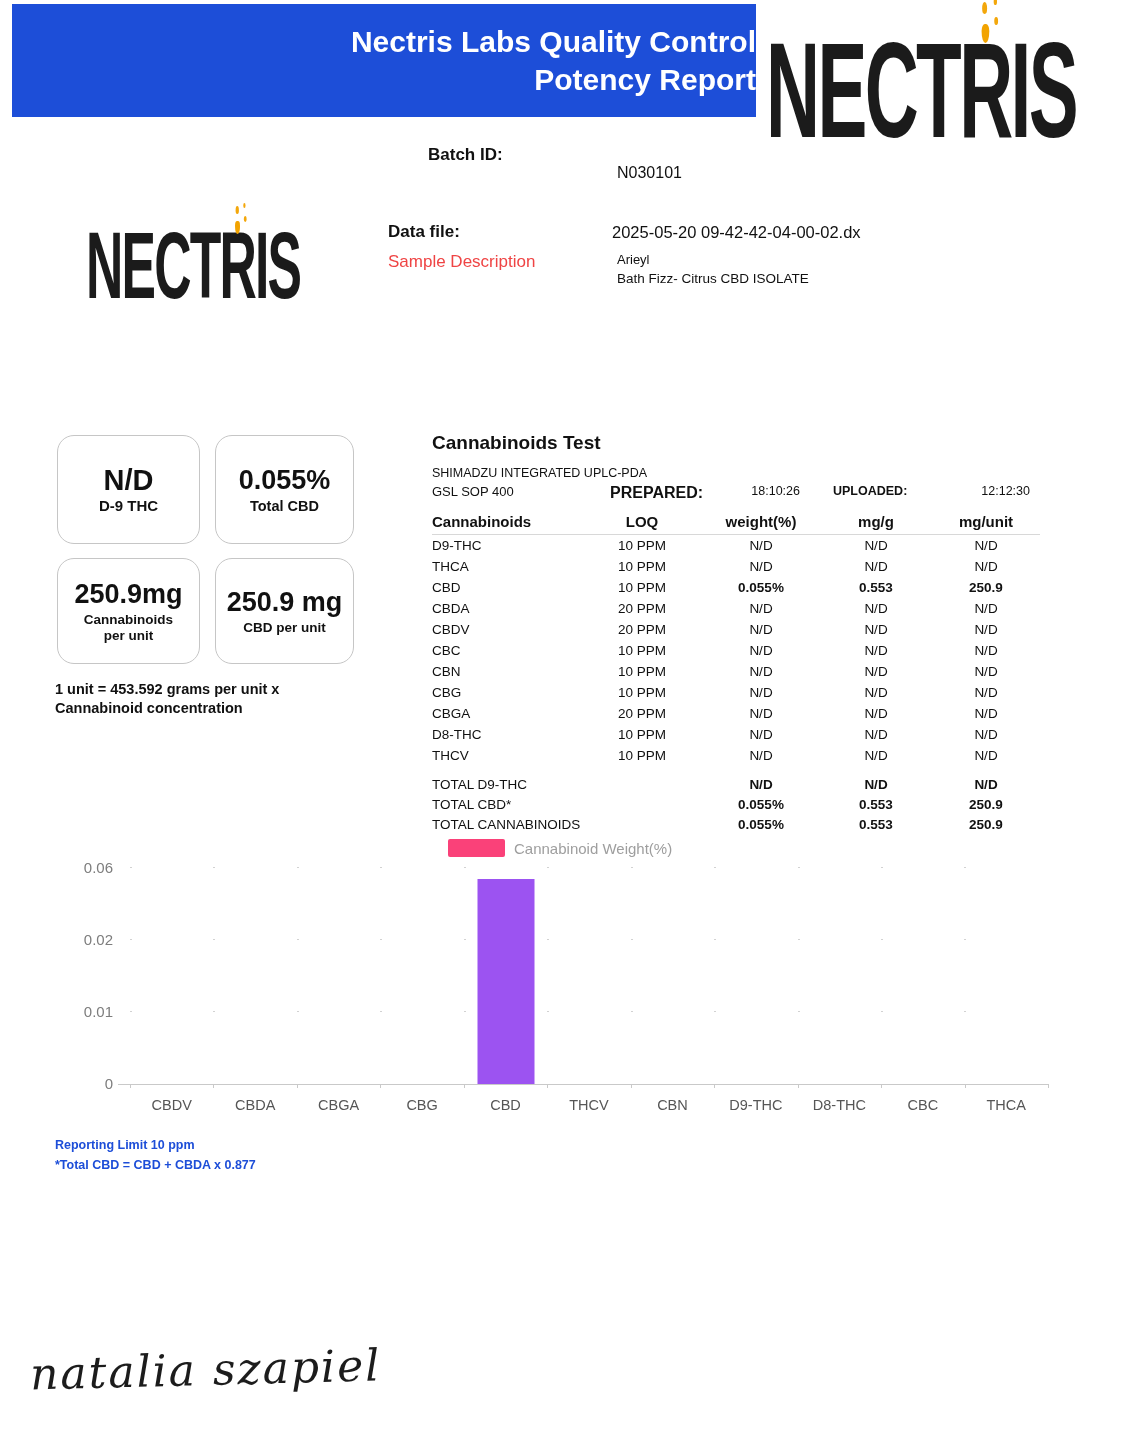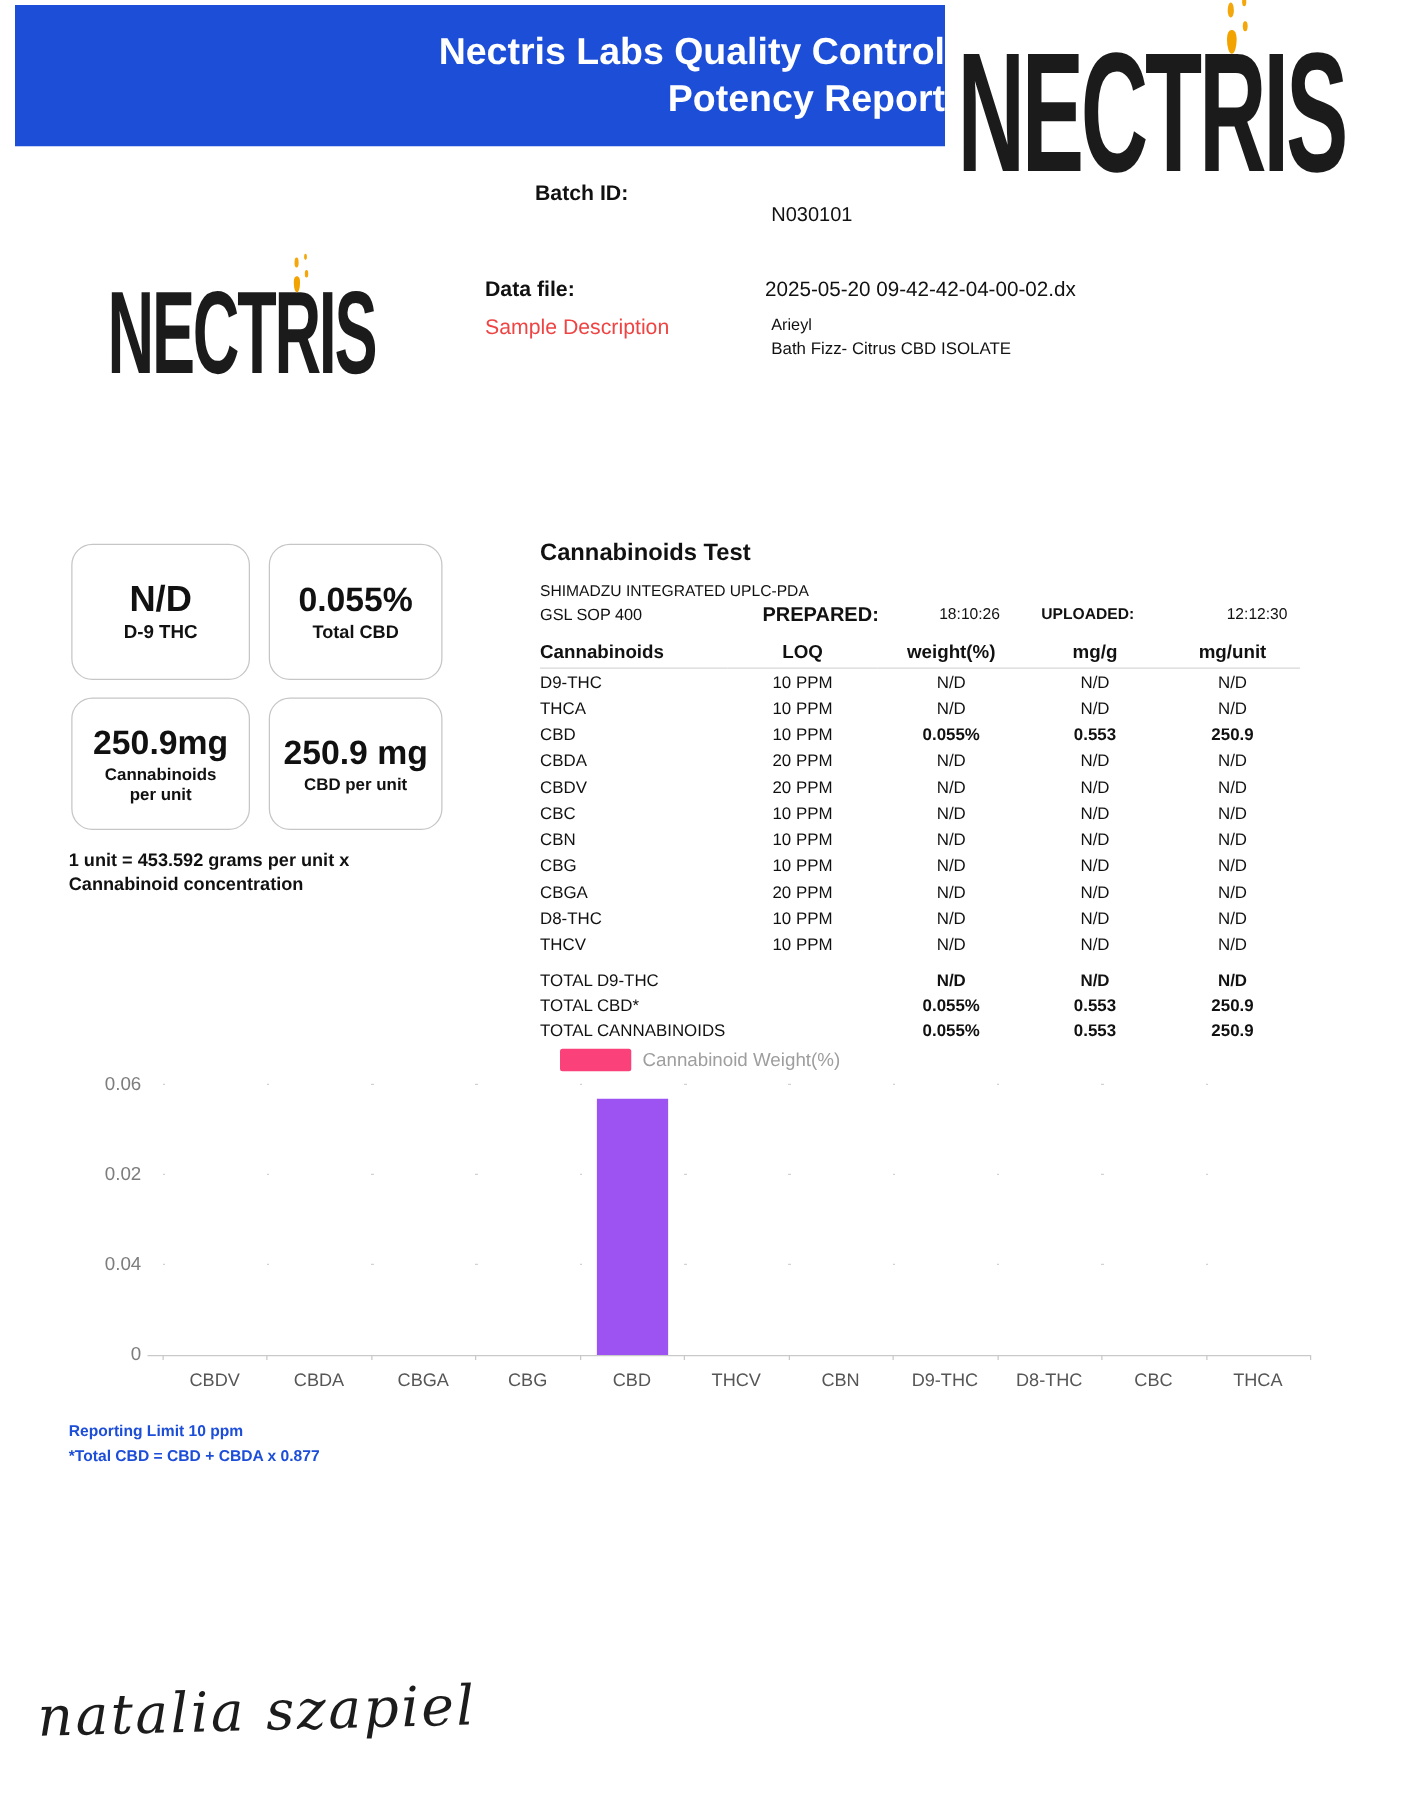--- a/index.html
+++ b/index.html
@@ -228,21 +228,21 @@
         <div class="cell c4">250.9</div>
       </div>
   </div>
 
   <div class="legend">
     <span class="swatch" id="legend-swatch" style="background: rgb(250, 65, 121);"></span>
     <span class="ltext">Cannabinoid Weight(%)</span>
   </div>
   <div class="yaxis" id="yaxis">
       <div class="ylab" style="bottom: -9px;">0</div>
-      <div class="ylab" style="bottom: 63px;">0.04</div>
+      <div class="ylab" style="bottom: 63px;">0.01</div>
       <div class="ylab" style="bottom: 135px;">0.02</div>
       <div class="ylab" style="bottom: 207px;">0.06</div>
     </div>
   <div class="plot" id="plot">
       <div class="gridline" style="bottom: 72px;"></div>
       <div class="gridline" style="bottom: 144px;"></div>
       <div class="gridline" style="bottom: 216px;"></div>
       <div class="xtick" style="left: 12px;"></div>
       <div class="xtick" style="left: 95.4545px;"></div>
       <div class="xtick" style="left: 178.909px;"></div>

